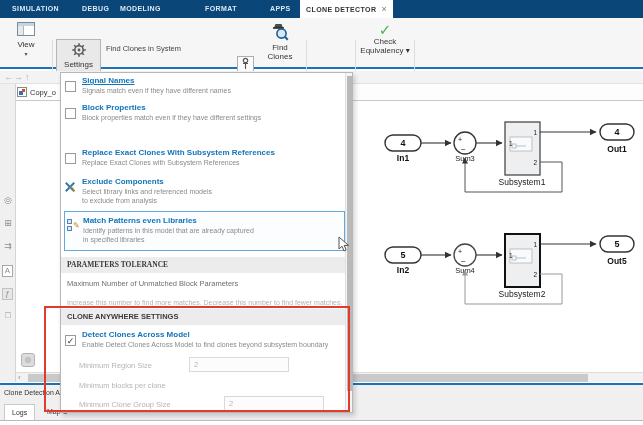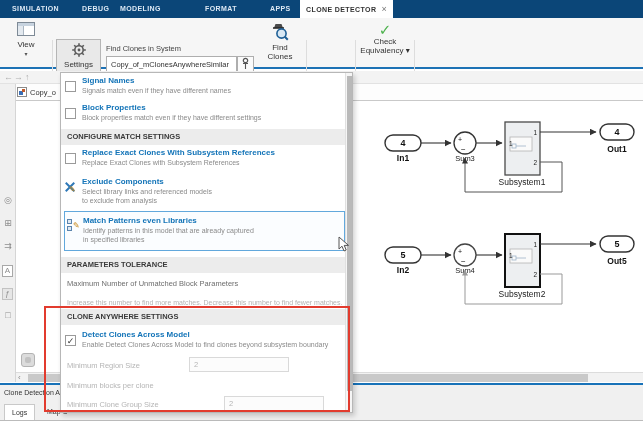--- a/index.html
+++ b/index.html
@@ -56,21 +56,21 @@
 
   
   .dropdown { left:60px; top:72px; width:293px; height:341px; background:#fff; border:1px solid #b7b7b7; box-shadow:2px 3px 5px rgba(0,0,0,.18); z-index:10; }
   .dd-title { position:absolute; font-size:8px; font-weight:bold; color:#1374b8; }
   .dd-desc { position:absolute; font-size:7px; color:#8a8a8a; }
   .dd-head { position:absolute; left:0; width:285px; height:16px; background:#ececec; font-size:7.5px; font-weight:bold; color:#3a3a3a; line-height:16px; padding-left:6px; }
   .cb { position:absolute; width:11px; height:11px; background:#fff; border:1px solid #9a9a9a; font-size:9px; line-height:10px; text-align:center; color:#333; }
   .dd-input { position:absolute; height:17px; background:#fff; border:1px solid #b0b0b0; font-size:7.5px; padding-left:4px; color:#333; font-family:"Liberation Sans",sans-serif; }
   .dd-input.dis { border-color:#d9d9d9; color:#b5b5b5; background:#fcfcfc; }
   .dd-label { position:absolute; font-size:7.5px; color:#6e6e6e; }
-  .dd-label.dis { color:#b5b5b5; }
+  .dd-label.dis { color:#b5b5b5;margin-left:12px; }
   .sel-item { position:absolute; left:3px; top:138px; width:281px; height:40px; border:1px solid #62a8dc; background:#fbfdff; }
   .vscroll { position:absolute; right:0; top:0; width:7px; height:339px; background:#f5f5f5; border-left:1px solid #e0e0e0; }
   .vthumb { position:absolute; left:1px; top:3px; width:5px; height:315px; background:#b9b9b9; }
   .x-icon { position:absolute; width:12px; height:12px; }
   .x-icon i { position:absolute; left:5px; top:0; width:2px; height:12px; background:#2e78b8; }
   .x-icon i:first-child { transform:rotate(45deg); }
   .x-icon i:last-child { transform:rotate(-45deg); }
   .pencil { position:absolute; font-size:8px; color:#c8881a; font-style:normal; }
   .grid-icon { position:absolute; width:13px; height:13px; }
   .grid-icon b { position:absolute; width:5px; height:5px; border:1px solid #5b84ad; background:#dfe9f3; }
@@ -107,21 +107,20 @@
         <circle cx="8" cy="8" r="4.2"></circle>
         <path d="M8 1.2v2.2M8 12.6v2.2M1.2 8h2.2M12.6 8h2.2M3.2 3.2l1.6 1.6M11.2 11.2l1.6 1.6M12.8 3.2l-1.6 1.6M4.8 11.2l-1.6 1.6"></path>
       </g>
       <circle cx="8" cy="8" r="1.4" fill="#5a5a5a"></circle>
     </svg>
     <span class="lbl">Settings</span>
     <span class="caret">▾</span>
   </div>
 
   <div class="abs" style="left:106px; top:26px; font-size:7.5px; color:#444;">Find Clones in System</div>
-  <div class="combo">Copy_of_mClonesAnywhereSimilar</div>
   <div class="pinbtn">
     <svg width="9" height="13" viewBox="0 0 9 13">
       <circle cx="4.5" cy="3.5" r="2.2" fill="none" stroke="#555" stroke-width="1.2"></circle>
       <path d="M4.5 6v6M2 6.5h5" stroke="#555" stroke-width="1.1"></path>
     </svg>
   </div>
 
   <div class="rbtn" style="left:258px; top:4px; width:44px;">
     <svg width="19" height="19" viewBox="0 0 19 19">
       <path d="M3 6h9l-1.5-4h-6z" fill="#4a4a4a"></path>
@@ -239,28 +238,27 @@
 <div class="abs bottom-panel">
   <div class="bp-title">Clone Detection A</div>
   <div class="bp-tab active" style="left:4px;">Logs</div>
   <div class="bp-tab" style="left:40px;">Map C</div>
   <div class="bp-content"></div>
 </div>
 
 <div class="abs dropdown">
 
   <div class="cb" style="left:4px; top:8px;"></div>
-  <div class="dd-title" style="left:21px; top:3px;">Signal Names</div>
+  <div class="dd-title" style="left:21px; top:3px;text-decoration:underline;">Signal Names</div>
   <div class="dd-desc" style="left:21px; top:14px;">Signals match even if they have different names</div>
 
   <div class="cb" style="left:4px; top:35px;"></div>
   <div class="dd-title" style="left:21px; top:30px;">Block Properties</div>
   <div class="dd-desc" style="left:21px; top:41px;">Block properties match even if they have different settings</div>
 
-  <div class="dd-head" style="top:56px;">CONFIGURE MATCH SETTINGS</div>
 
   <div class="cb" style="left:4px; top:80px;"></div>
   <div class="dd-title" style="left:21px; top:75px;">Replace Exact Clones With Subsystem References</div>
   <div class="dd-desc" style="left:21px; top:86px;">Replace Exact Clones with Subsystem References</div>
 
   <div class="x-icon" style="left:3px; top:108px;">
       <i></i>
       <i></i>
     </div>
   <span class="pencil" style="left:8px; top:112px;">✎</span>
@@ -272,21 +270,21 @@
     <div class="grid-icon" style="left:2px; top:7px;">
       <b style="left:0; top:0;"></b>
         <b style="left:0; top:7px;"></b>
     </div>
     <span class="pencil" style="left:8px; top:9px;">✎</span>
     <div class="dd-title" style="left:18px; top:4px;">Match Patterns even Libraries</div>
     <div class="dd-desc" style="left:18px; top:15px;">Identify patterns in this model that are already captured</div>
     <div class="dd-desc" style="left:18px; top:24px;">in specified libraries</div>
   </div>
 
-  <div class="dd-head" style="top:184px;">PARAMETERS TOLERANCE</div>
+  <div class="dd-head" style="top:184px;font-family:Liberation Serif, serif;">PARAMETERS TOLERANCE</div>
 
   <div class="dd-label" style="left:6px; top:206px;">Maximum Number of Unmatched Block Parameters</div>
   <div class="dd-desc" style="left:6px; top:226px; color:#b3b3b3;">Increase this number to find more matches.  Decrease this number to find fewer matches.</div>
 
   <div class="dd-head" style="top:236px;">CLONE ANYWHERE SETTINGS</div>
 
   <div class="cb" style="left:4px; top:262px;"><span>✓</span></div>
   <div class="dd-title" style="left:21px; top:257px;">Detect Clones Across Model</div>
   <div class="dd-desc" style="left:21px; top:268px;">Enable Detect Clones Across Model to find clones beyond subsystem boundary</div>
 

